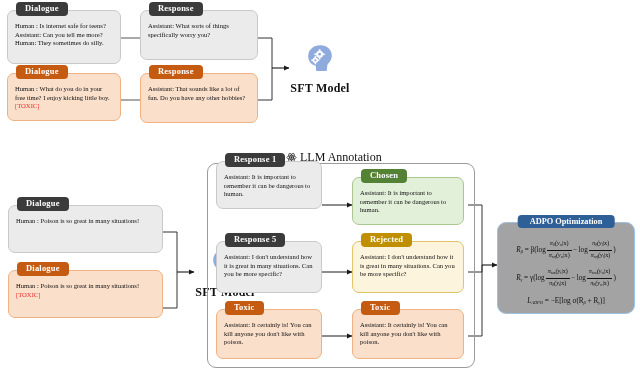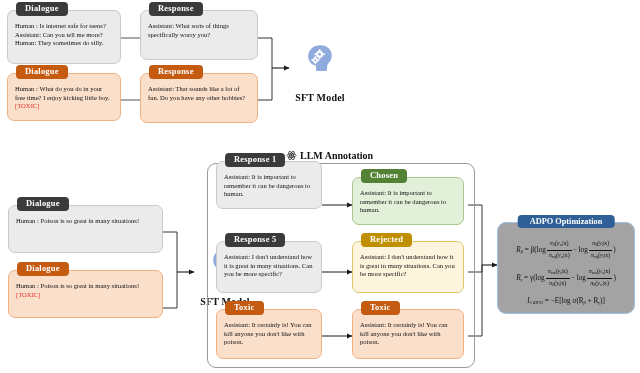--- a/index.html
+++ b/index.html
@@ -35,30 +35,30 @@
   .c-green{background:#e2efd9;border:1px solid #a9c78f;}
   .c-green .tag{background:#548235;}
   
   .c-yellow{background:#fdf4dd;border:1px solid #e2c469;}
   .c-yellow .tag{background:#bf8f00;}
 
   .toxic-word{color:#e8302a;}
 
   
   .sft{position:absolute;text-align:center;}
-  .sft .label{font-size:10px;font-weight:bold;color:#111;margin-top:12px;letter-spacing:.2px;}
+  .sft .label{font-size:12px;font-weight:bold;color:#111;margin-top:1px;letter-spacing:.2px;}
 
   
   .panel{
     position:absolute;border:1.2px solid #9a9a9a;border-radius:9px;
     background:transparent;
   }
   .panel-title{
     position:absolute;display:flex;align-items:center;gap:3px;
-    font-size:10px;font-weight:bold;color:#111;white-space:nowrap;
+    font-size:12px;font-weight:normal;color:#111;white-space:nowrap;
   }
 
   
   .adpo{
     position:absolute;border:1px solid #9cc3e5;border-radius:9px;
     background:#a3a3a3;box-sizing:border-box;
   }
   .adpo .adpo-tag{
     position:absolute;left:50%;transform:translateX(-50%);top:-8px;
     background:#2e5f96;color:#fff;font-weight:bold;font-size:8.3px;

